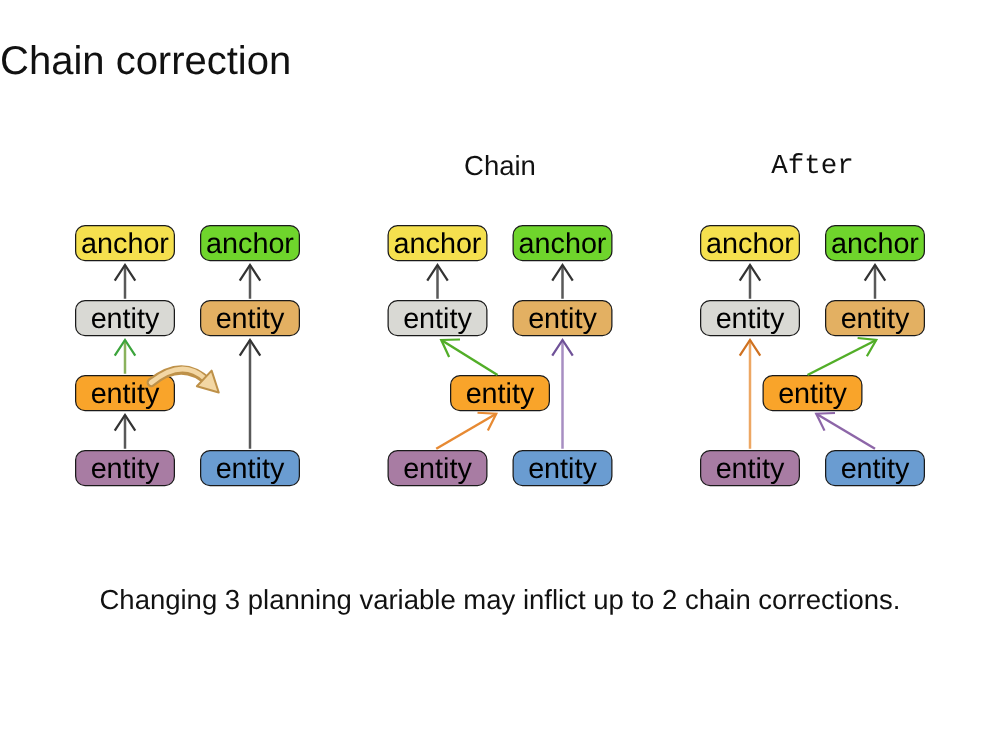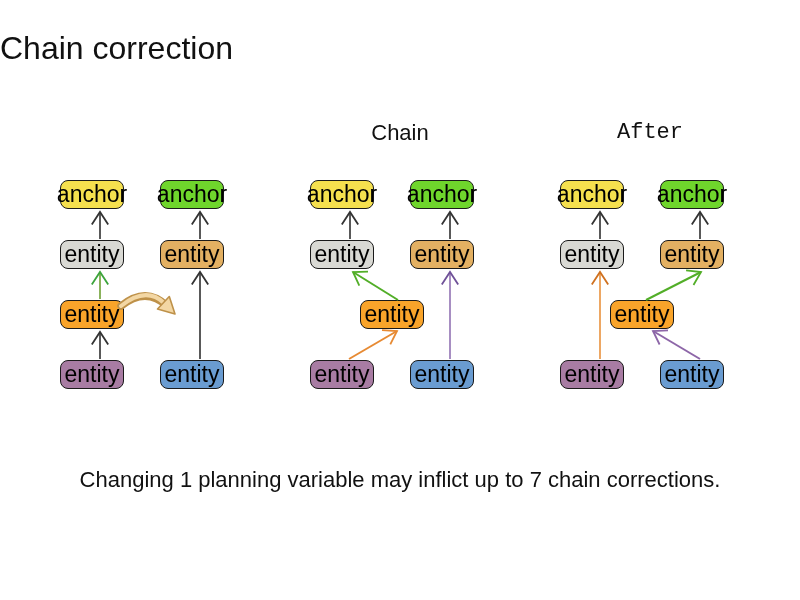--- a/index.html
+++ b/index.html
@@ -15,21 +15,21 @@
     position:absolute;top:120px;width:180px;text-align:center;
     font-size:22px;color:#111;
   }
   #before-label{left:310px;}
   #after-label{left:560px;font-family:Liberation Mono, monospace;}
   .caption{
     position:absolute;top:467px;left:0;width:800px;text-align:center;
     font-size:22px;color:#111;white-space:nowrap;
   }
   .box{
-    position:absolute;box-sizing:border-box;width:64px;height:29px;
+    position:absolute;box-sizing:border-box;width:80px;height:29px;
     border:1.5px solid #1a1a1a;border-radius:8px;
     display:flex;align-items:center;justify-content:center;
     font-size:23px;line-height:1;color:#000;
   }
   .c-yellow{background:#F5E04E;}
   .c-green{background:#6FD52C;}
   .c-gray{background:#D9D9D4;}
   .c-tan{background:#E3B062;}
   .c-orange{background:#F9A42A;}
   .c-purple{background:#A87CA3;}
@@ -134,14 +134,14 @@
       <g>
         <line x1="646" y1="300" x2="701" y2="272" stroke="#52AE28" stroke-width="2"></line>
         <polyline points="686.1,270.4 701,272 693.5,285" fill="none" stroke="#52AE28" stroke-width="1.8"></polyline>
       </g>
       <g>
         <line x1="700" y1="359" x2="653" y2="331" stroke="#8D66A8" stroke-width="2"></line>
         <polyline points="659.6,344.5 653,331 668,330.4" fill="none" stroke="#8D66A8" stroke-width="1.8"></polyline>
       </g>
     </svg>
 
-  <div class="caption">Changing 1 planning variable may inflict up to 7 chain corrections.</div>
+  <div class="caption">Changing 3 planning variable may inflict up to 2 chain corrections.</div>
 </div>
 
 </body></html>

